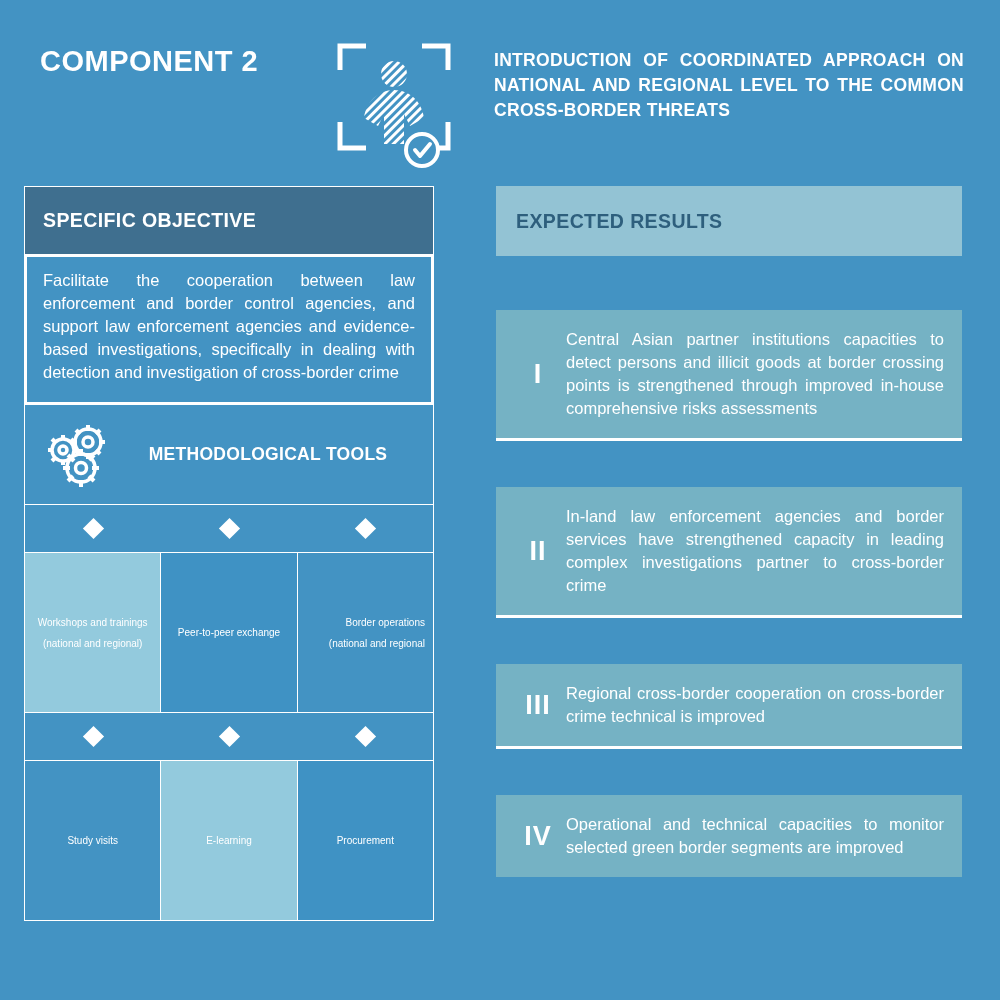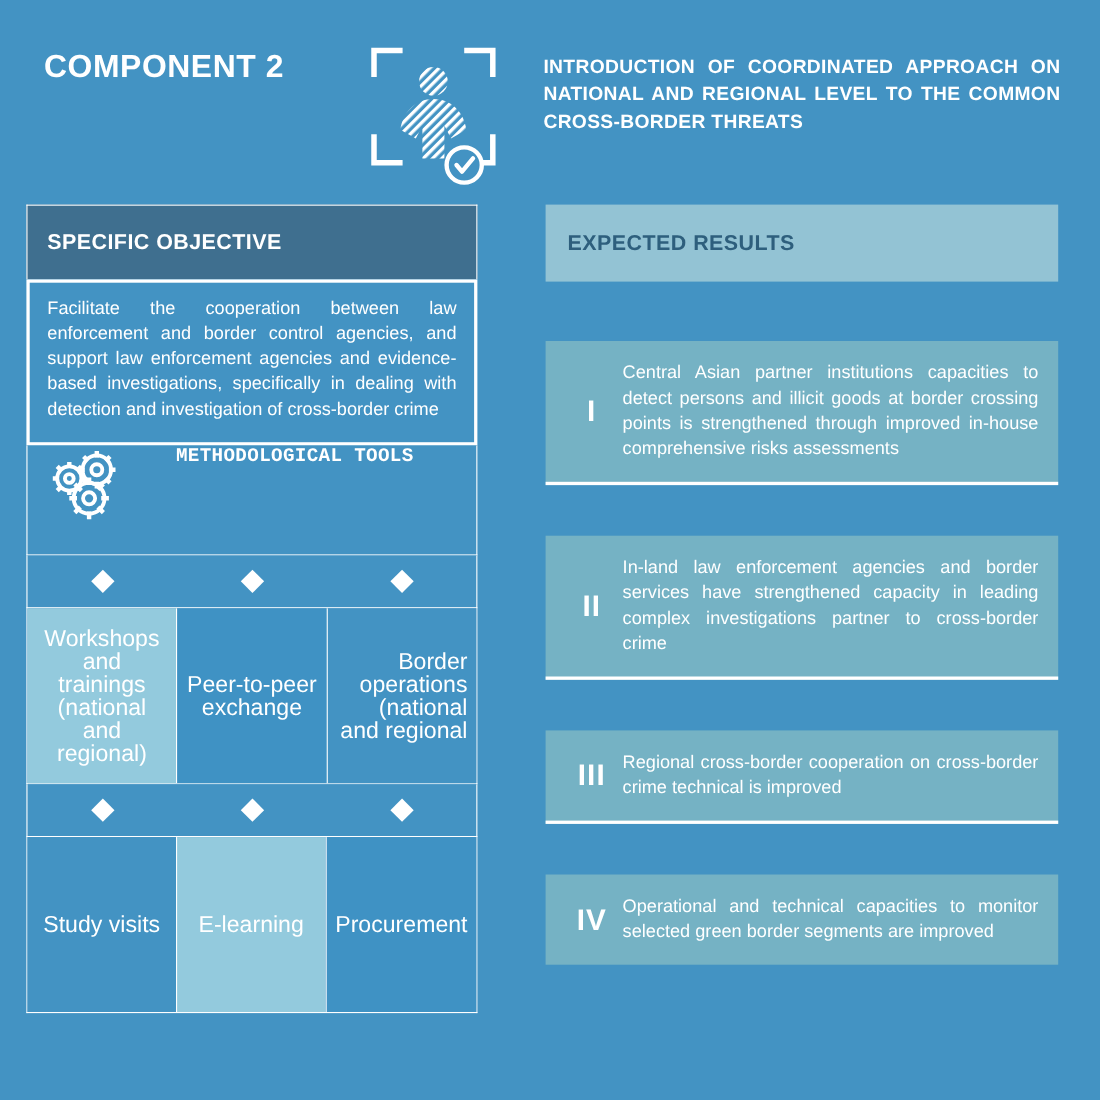--- a/index.html
+++ b/index.html
@@ -73,23 +73,22 @@
     padding: 12px 16px 18px 16px;
     text-align: justify;
     text-align-last: left;
   }
   .mt-box {
     background: #4393c3;
     border: 1px solid #ffffff;
     border-top: none;
     height: 100px;
     display: flex;
-    align-items: flex-start;
+    align-items: center;
     padding-left: 16px;
-    font-family: Liberation Mono, monospace;
   }
   .gears { width: 76px; height: 70px; flex: none; }
   .mt-label {
     flex: 1;
     text-align: center;
     color: #ffffff;
     font-size: 17.5px;
     font-weight: bold;
     letter-spacing: 0.3px;
     padding-right: 14px;
@@ -115,21 +114,21 @@
   }
 
   .tools-row {
     display: flex;
     border: 1px solid #ffffff;
     border-top: none;
   }
   .tool-cell {
     flex: 1;
     color: #ffffff;
-    font-size: 21px;
+    font-size: 10px;
     line-height: 21px;
     text-align: center;
     padding: 14px 8px;
     display: flex;
     align-items: center;
     justify-content: center;
   }
   .tool-cell + .tool-cell { border-left: 1px solid #ffffff; }
   .row1 { height: 160px; }
   .row2 { height: 160px; }

